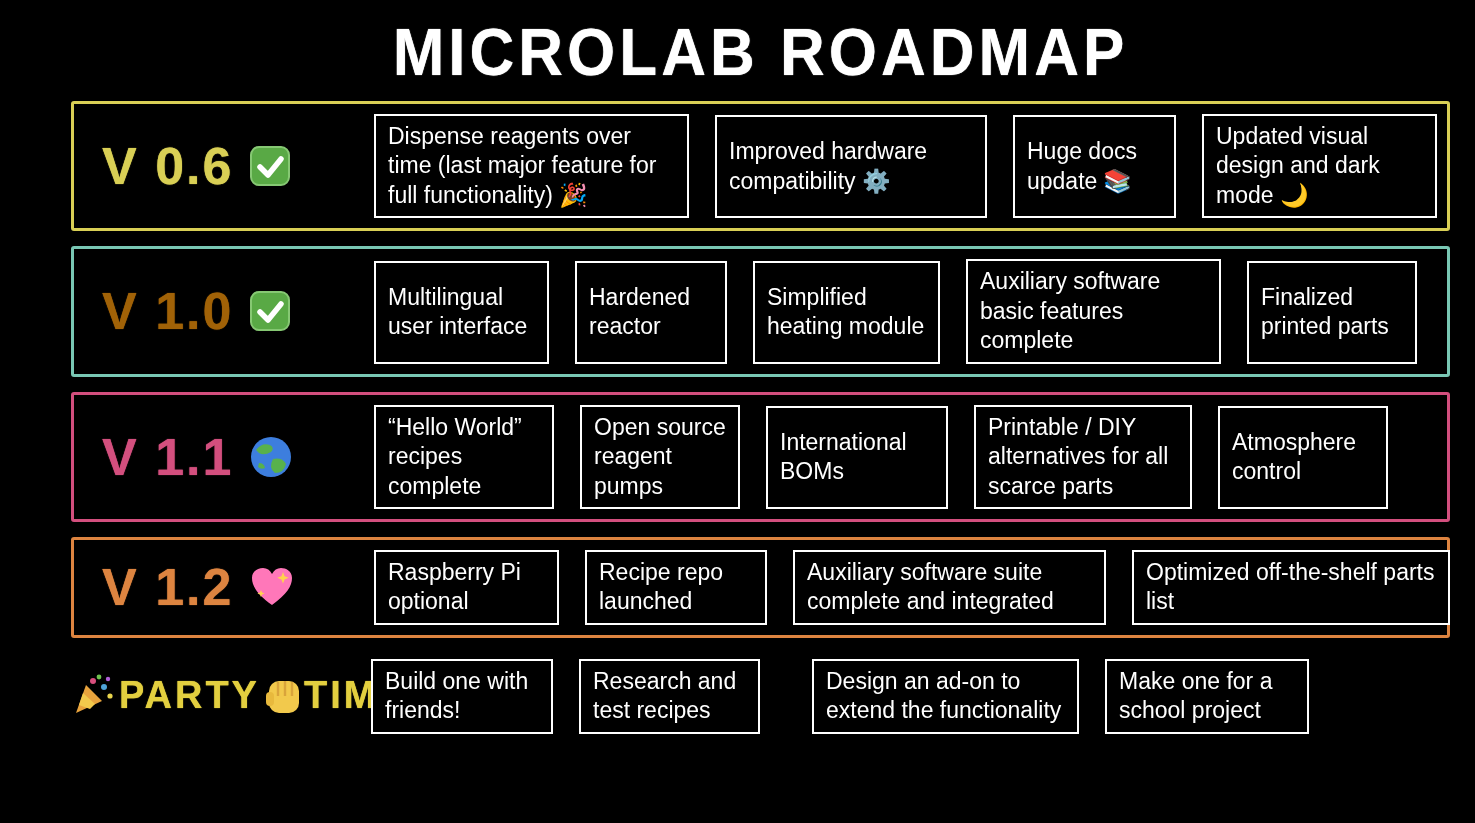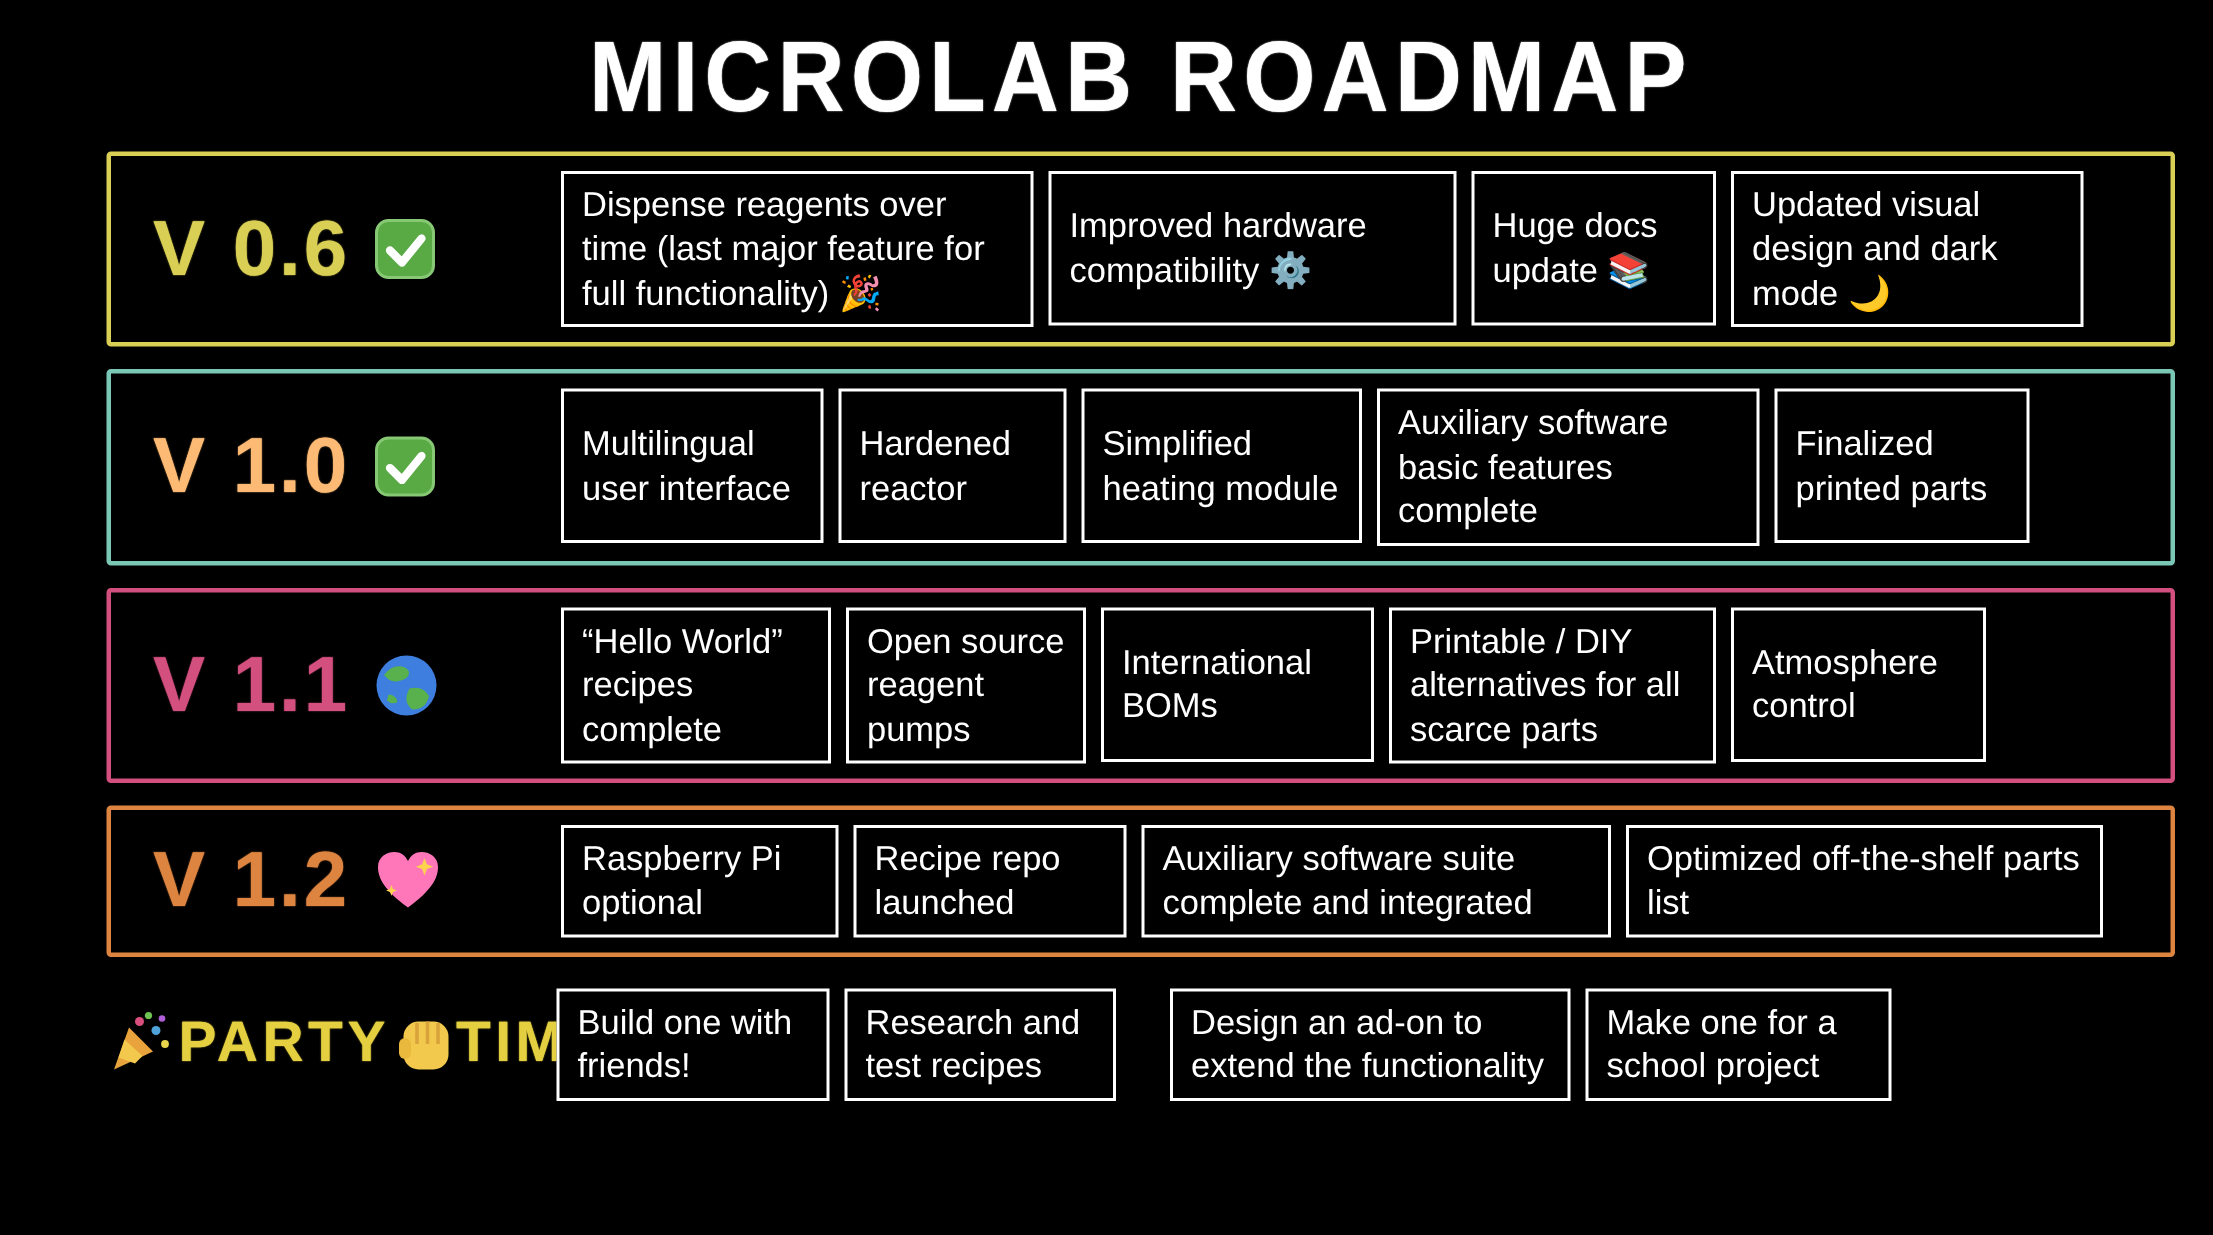--- a/index.html
+++ b/index.html
@@ -52,22 +52,22 @@
     gap: 16px;
     padding-left: 28px;
     box-sizing: border-box;
     font-weight: 800;
     font-size: 52px;
     letter-spacing: 2px;
     text-shadow: 0 0 1px currentColor;
   }
   .items {
     display: flex;
-    gap: 10px;
-    align-items: flex-start;
+    gap: 26px;
+    align-items: flex-end;
     flex: 1;
   }
   .item {
     border: 2px solid #fff;
     color: #fff;
     padding: 6px 12px;
     box-sizing: border-box;
     display: flex;
     align-items: center;
     font-size: 23px;
@@ -118,21 +118,21 @@
     </div>
     <div class="items">
       <div class="item" style="width:315px">Dispense reagents over time (last major feature for full functionality) 🎉</div>
       <div class="item" style="width:272px">Improved hardware compatibility ⚙️</div>
       <div class="item" style="width:163px">Huge docs update 📚</div>
       <div class="item" style="width:235px">Updated visual design and dark mode 🌙</div>
     </div>
   </div>
 
   <div class="row row-tall" style="border-color: rgb(121, 199, 180);">
-    <div class="version" style="color: #fdba74;">
+    <div class="version" style="color: #a16207;">
       <span>V 1.0</span>
       <span class="icon-wrap">
         <svg width="42" height="42" viewBox="0 0 42 42">
           <rect x="2" y="2" width="38" height="38" rx="8" fill="#59a945" stroke="#86c873" stroke-width="2"></rect>
           <path d="M11 22 l8 8 l13 -16" stroke="#fff" stroke-width="5.5" fill="none" stroke-linecap="round" stroke-linejoin="round"></path>
         </svg>
       </span>
     </div>
     <div class="items">
       <div class="item" style="width:175px">Multilingual user interface</div>

